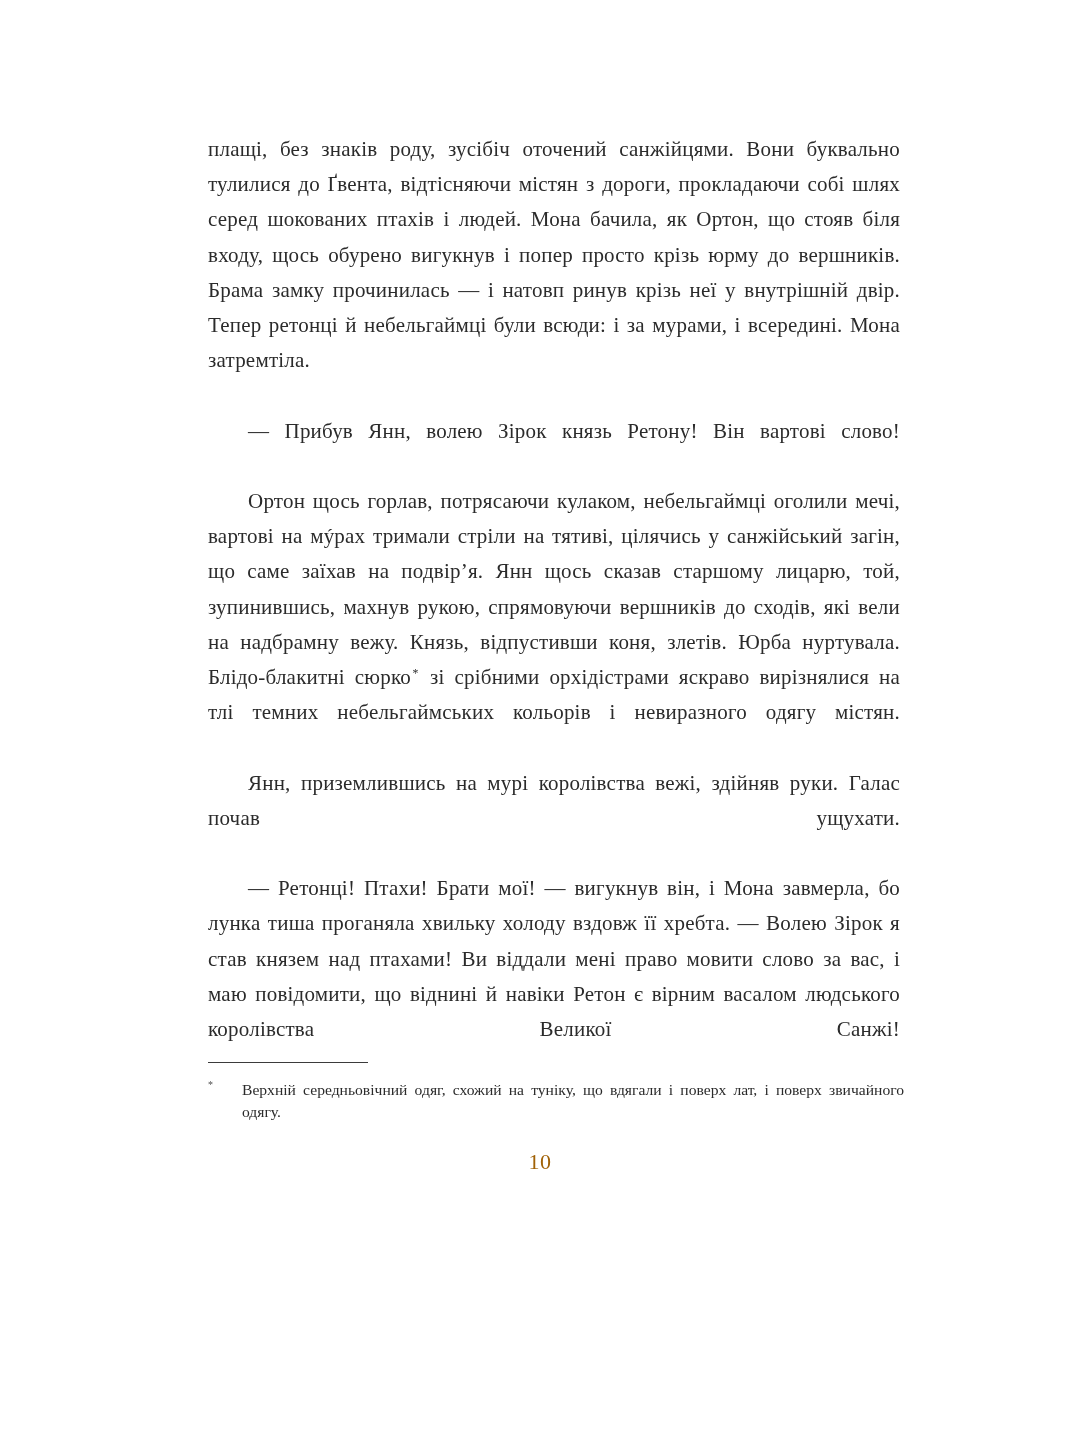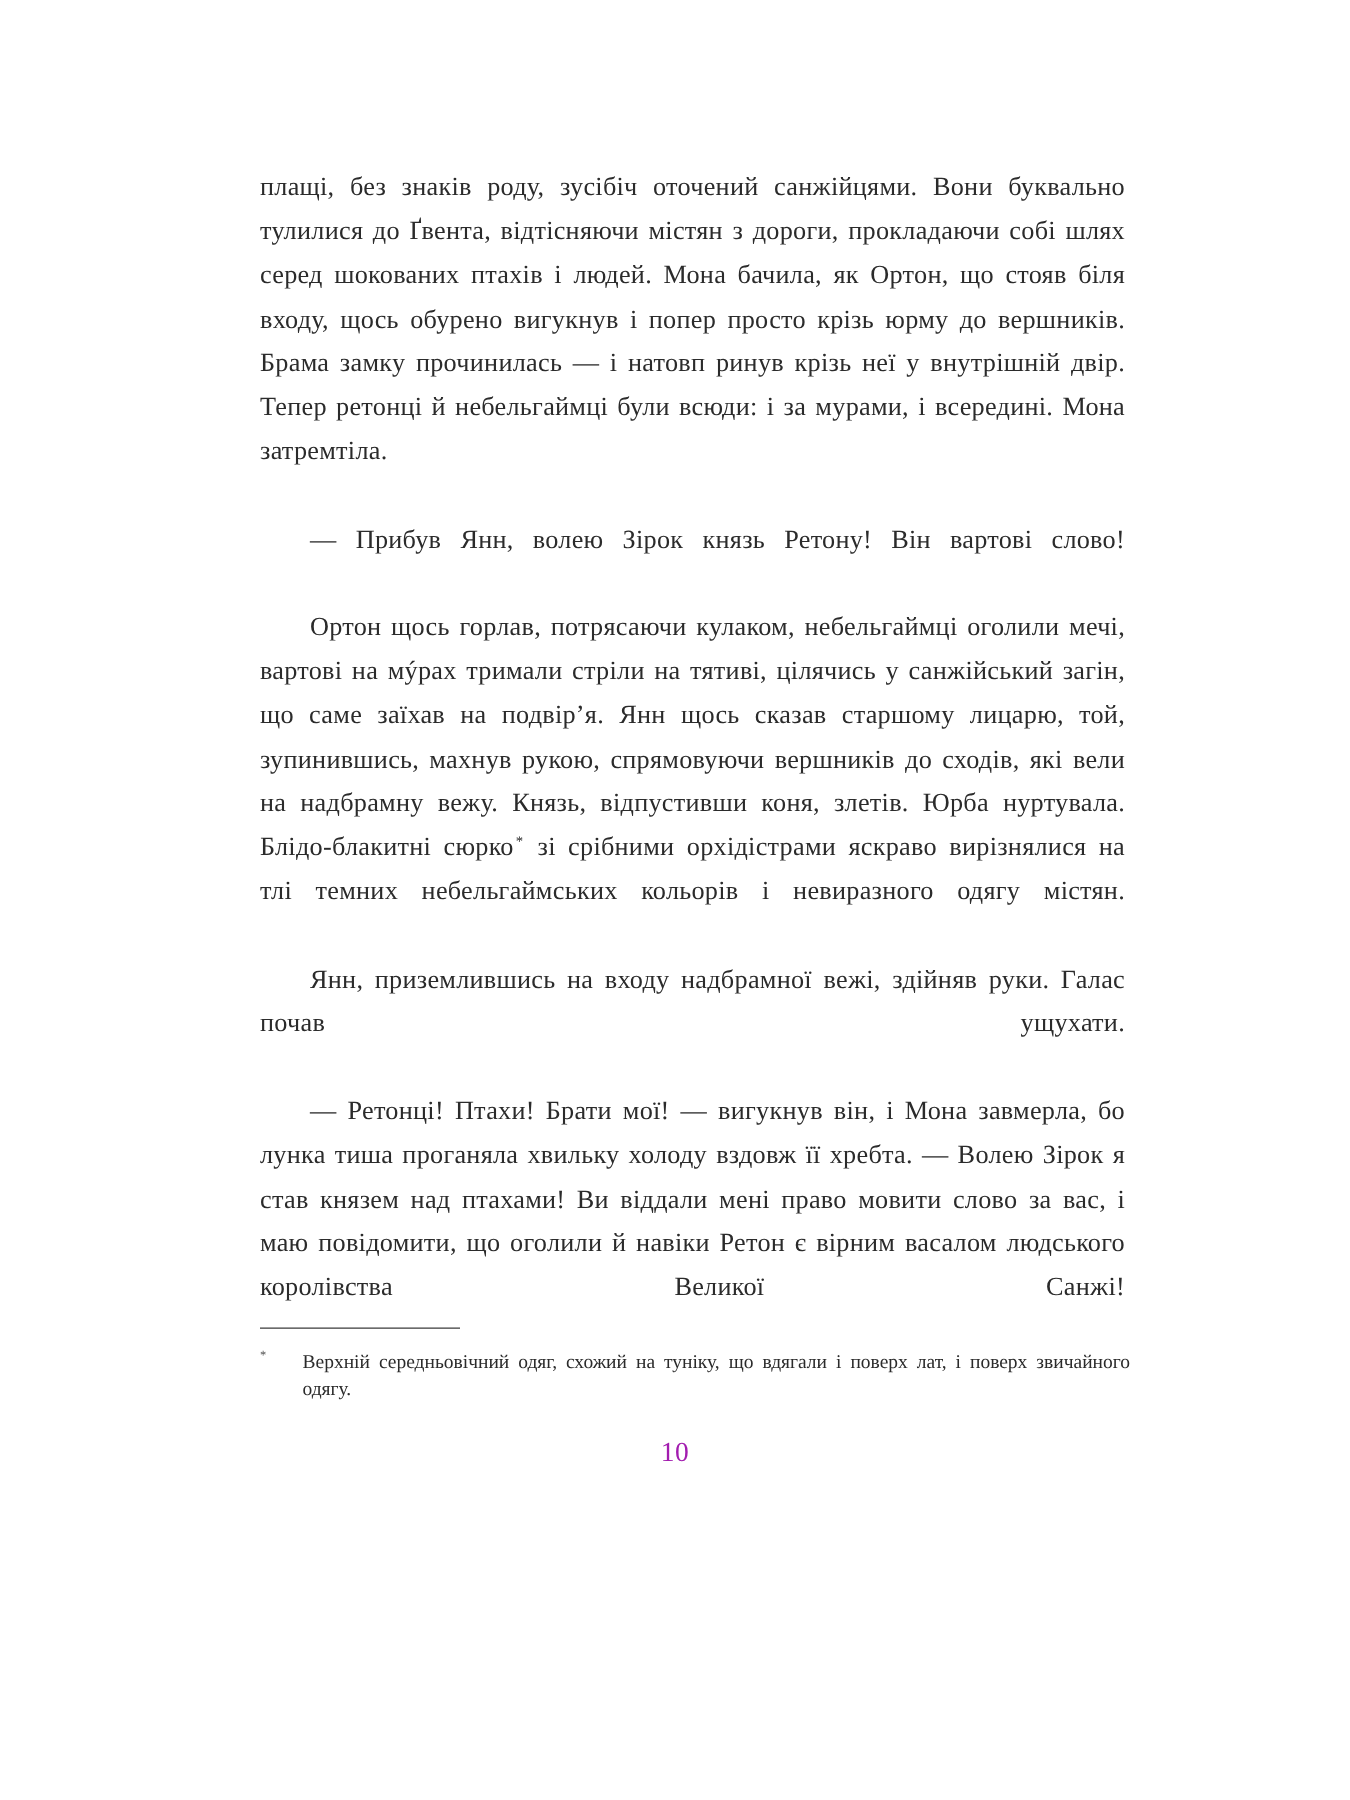--- a/index.html
+++ b/index.html
@@ -98,41 +98,41 @@
 
   
   .folio {
     position: absolute;
     left: 0;
     top: 1148px;
     width: 1080px;
     text-align: center;
     font-size: 22px;
     line-height: 28px;
-    color: #a21caf;
+    color: #a16207;
     letter-spacing: 0.02em;
   }
 </style>
 </head>
 <body>
 
 <div class="page">
 
   <div class="textblock">
 
     <p class="para first">плащі, без знаків роду, зусібіч оточений санжійцями. Вони буквально тулилися до Ґвента, відтісняючи містян з дороги, прокладаючи собі шлях серед шокованих птахів і людей. Мона бачила, як Ортон, що стояв біля входу, щось обурено вигукнув і попер просто крізь юрму до вершників. Брама замку прочинилась — і натовп ринув крізь неї у внутрішній двір. Тепер ретонці й небельгаймці були всюди: і за мурами, і всередині. Мона затремтіла.</p>
 
 
     <p class="para">— Прибув Янн, волею Зірок князь Ретону! Він вартові слово!</p>
 
     <p class="para"><span>Ортон щось горлав, потрясаючи кулаком, небельгаймці оголили мечі, вартові на мýрах тримали стріли на тятиві, цілячись у санжійський загін, що саме заїхав на подвір’я. Янн щось сказав старшому лицарю, той, зупинившись, махнув рукою, спрямовуючи вершників до сходів, які вели на надбрамну вежу. Князь, відпустивши коня, злетів. Юрба нуртувала. Блідо-блакитні сюрко</span><span class="fnmark">*</span><span> зі срібними орхідістрами яскраво вирізнялися на тлі темних небельгаймських кольорів і невиразного одягу містян.</span></p>
 
-    <p class="para">Янн, приземлившись на входу надбрамної вежі, здійняв руки. Галас почав ущухати.</p>
+    <p class="para">Янн, приземлившись на мурі королівства вежі, здійняв руки. Галас почав ущухати.</p>
 
-    <p class="para">— Ретонці! Птахи! Брати мої! — вигукнув він, і Мона завмерла, бо лунка тиша проганяла хвильку холоду вздовж її хребта. — Волею Зірок я став князем над птахами! Ви віддали мені право мовити слово за вас, і маю повідомити, що оголили й навіки Ретон є вірним васалом людського королівства Великої Санжі!</p>
+    <p class="para">— Ретонці! Птахи! Брати мої! — вигукнув він, і Мона завмерла, бо лунка тиша проганяла хвильку холоду вздовж її хребта. — Волею Зірок я став князем над птахами! Ви віддали мені право мовити слово за вас, і маю повідомити, що віднині й навіки Ретон є вірним васалом людського королівства Великої Санжі!</p>
 
   </div>
 
   <div class="footnote-zone">
     <hr class="fn-rule">
     <div class="fn-body"><span class="fn-star">*</span><span>Верхній середньовічний одяг, схожий на туніку, що вдягали і поверх лат, і поверх звичайного одягу.</span></div>
   </div>
 
   <div class="folio">10</div>
 

